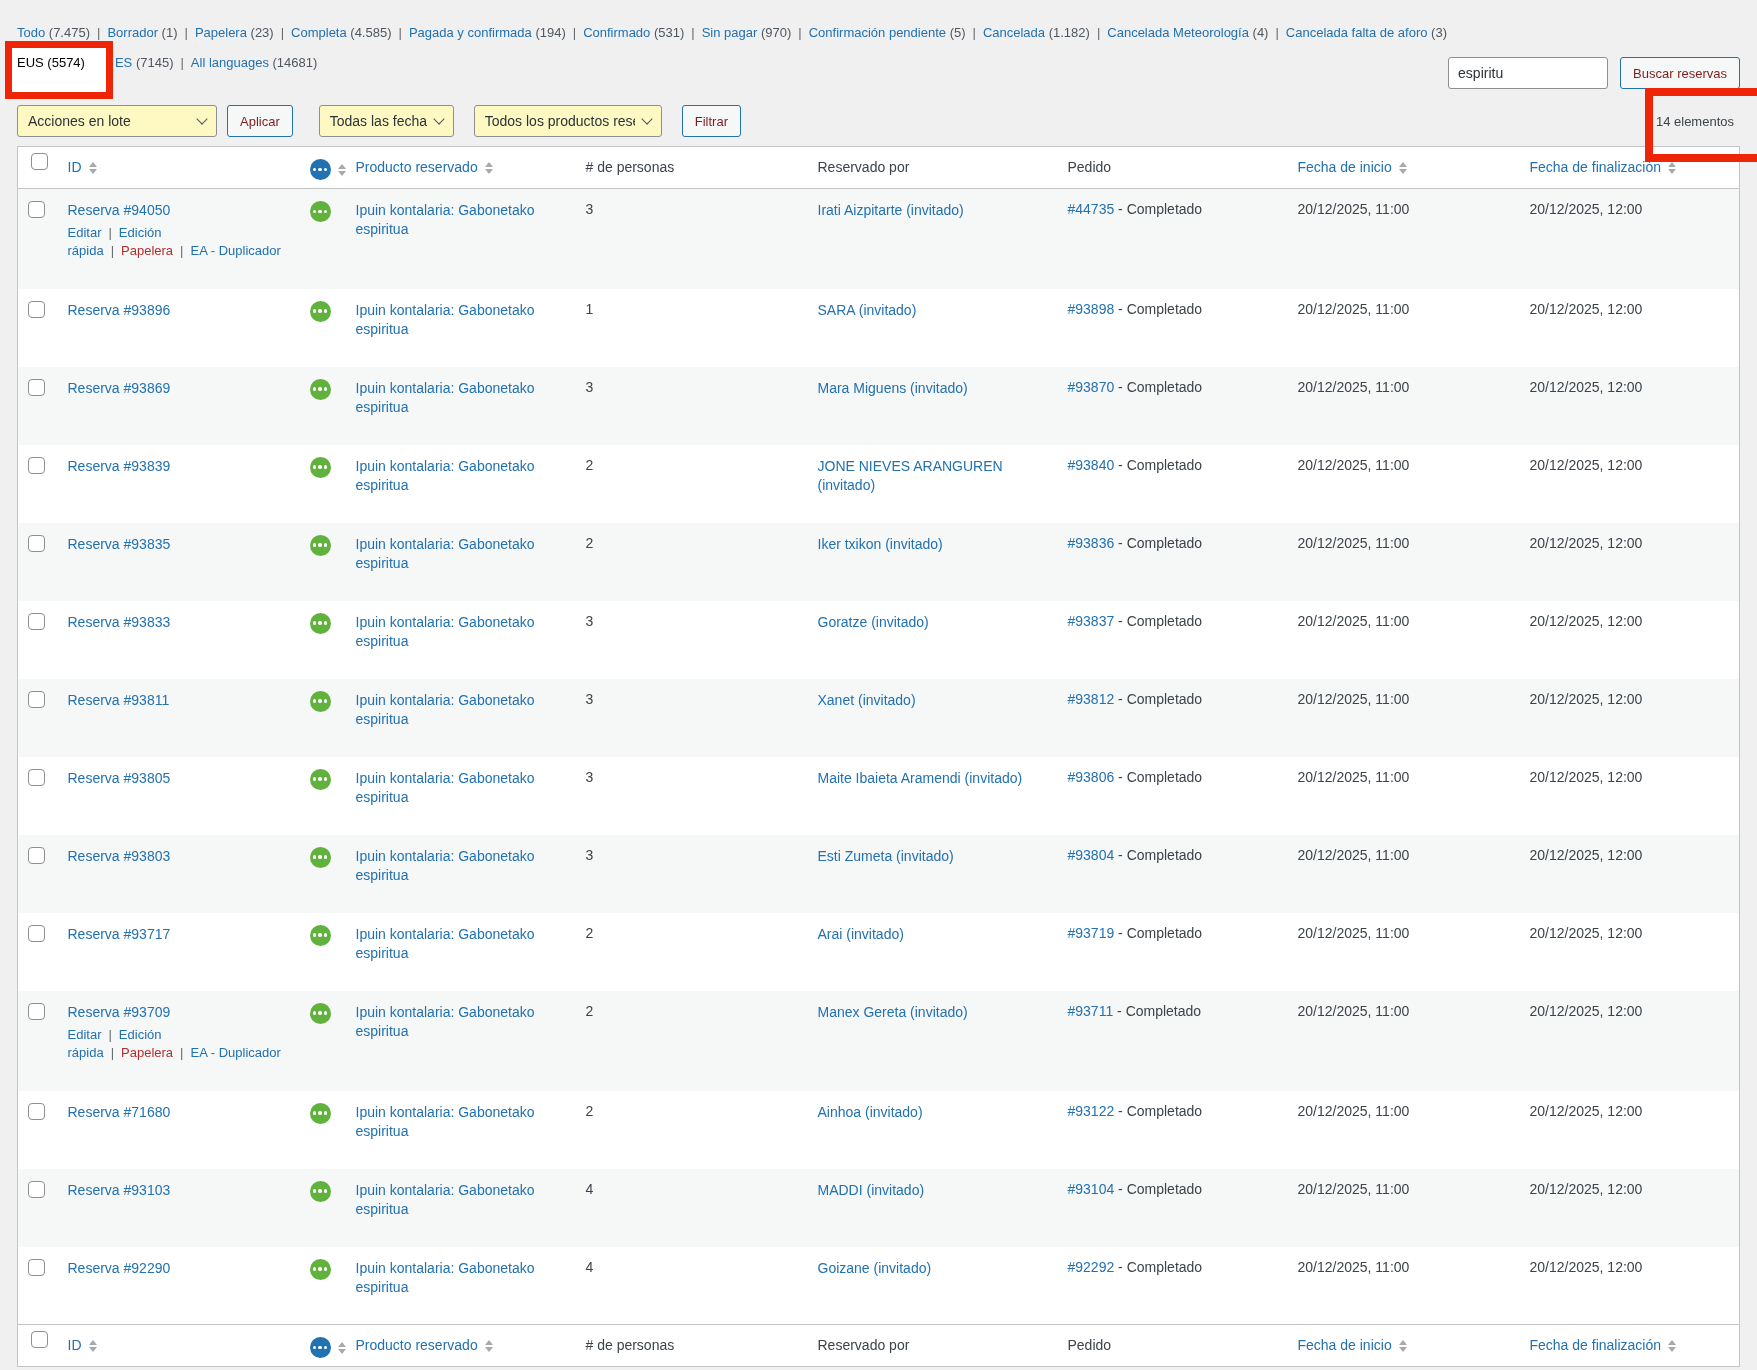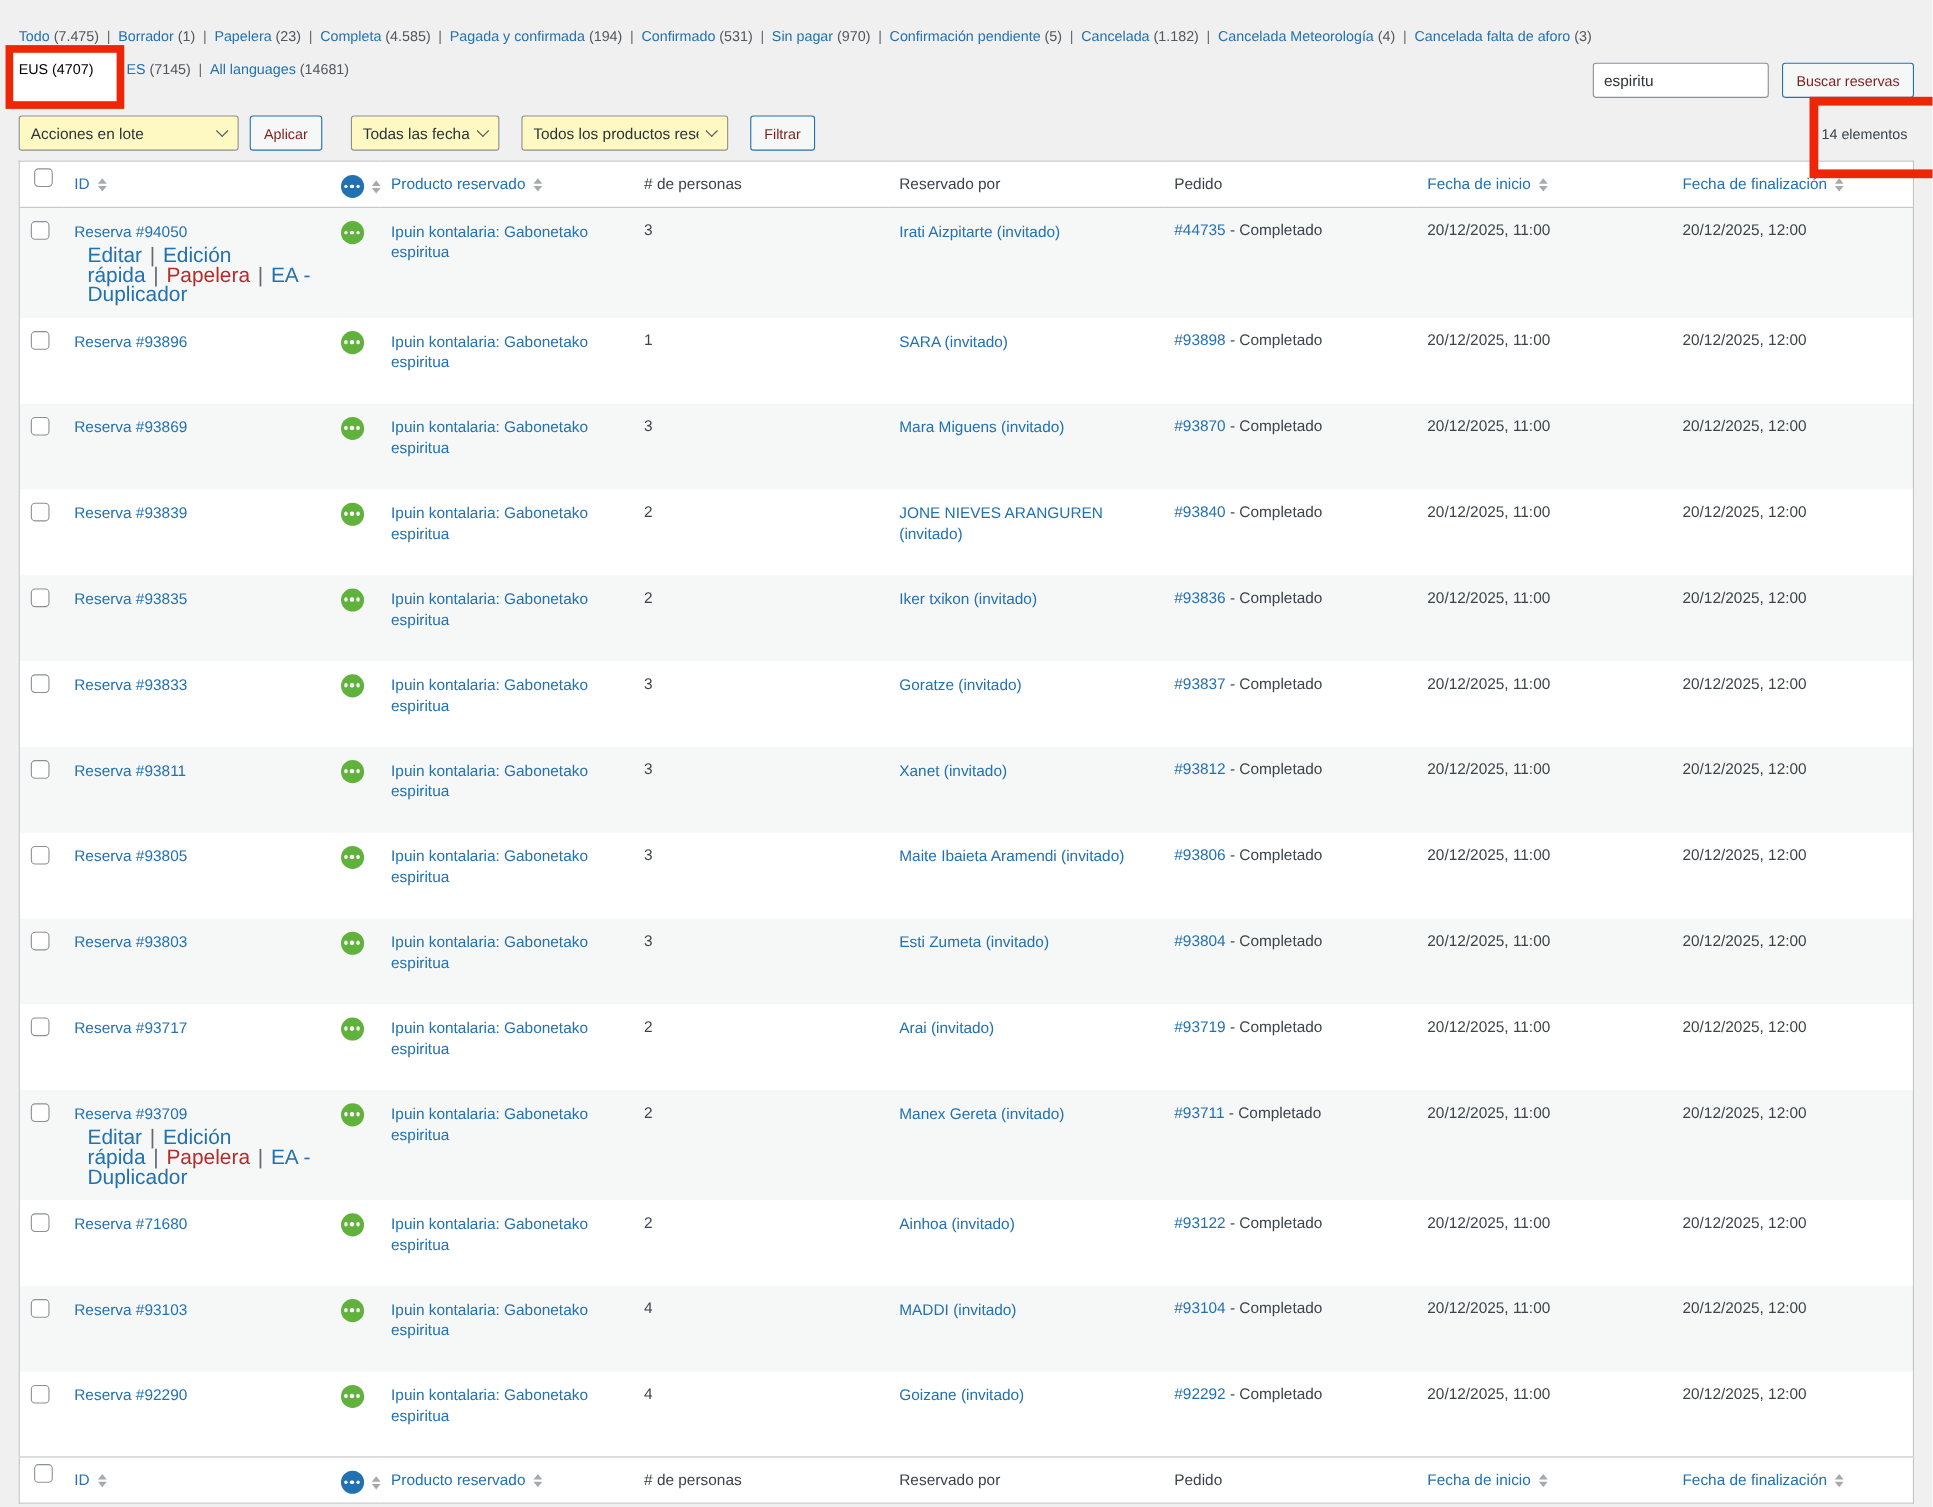--- a/index.html
+++ b/index.html
@@ -55,36 +55,36 @@
   tr.alt{background:#f6f7f7;}
   .cbx{appearance:none;-webkit-appearance:none;width:17px;height:17px;border:1px solid #8c8f94;
        border-radius:4px;background:#fff;margin:0;cursor:pointer;display:inline-block;}
   .sort{display:inline-flex;flex-direction:column;gap:2px;margin-left:7px;vertical-align:middle;}
   .sort i{display:block;width:0;height:0;border-left:4px solid transparent;border-right:4px solid transparent;}
   .sort .up{border-bottom:5px solid #a7aaad;}
   .sort .down{border-top:5px solid #a7aaad;}
   .bubble{width:21px;height:21px;border-radius:50%;display:inline-flex;align-items:center;
           justify-content:center;gap:2px;vertical-align:middle;}
   .bubble i{width:3.5px;height:3.5px;border-radius:50%;background:#fff;display:block;}
-  .row-actions{margin-top:4px;font-size:19px;line-height:18px;width:215px;color:#787c82;margin-left:12px;}
+  .row-actions{margin-top:4px;font-size:13px;line-height:18px;width:215px;color:#787c82;}
   .row-actions .trash{color:#b32d2e;}
   .cell-text{color:#3c434a;}
   td .wrapcell{display:block;max-width:100%;line-height:19px;}
 </style>
 </head>
 <body>
 
 <div class="page">
 
   <div class="annotation-box box-eus" style="border-color: rgb(239, 37, 8);"></div>
   <div class="annotation-box box-count" style="border-color: rgb(239, 37, 8);"></div>
 
   <div class="subsubsub" id="status-filters"><a>Todo <span class="count">(7.475)</span></a><span class="sep">|</span><a>Borrador <span class="count">(1)</span></a><span class="sep">|</span><a>Papelera <span class="count">(23)</span></a><span class="sep">|</span><a>Completa <span class="count">(4.585)</span></a><span class="sep">|</span><a>Pagada y confirmada <span class="count">(194)</span></a><span class="sep">|</span><a>Confirmado <span class="count">(531)</span></a><span class="sep">|</span><a>Sin pagar <span class="count">(970)</span></a><span class="sep">|</span><a>Confirmación pendiente <span class="count">(5)</span></a><span class="sep">|</span><a>Cancelada <span class="count">(1.182)</span></a><span class="sep">|</span><a>Cancelada Meteorología <span class="count">(4)</span></a><span class="sep">|</span><a>Cancelada falta de aforo <span class="count">(3)</span></a></div>
 
-  <div class="langrow" id="lang-filters"><span class="current">EUS (4707)</span><a>ES <span class="count">(7145)</span></a><span class="sep">|</span><a>All languages <span class="count">(14681)</span></a></div>
+  <div class="langrow" id="lang-filters"><span class="current">EUS (5574)</span><a>ES <span class="count">(7145)</span></a><span class="sep">|</span><a>All languages <span class="count">(14681)</span></a></div>
 
   <div class="search-area">
     <input type="text" value="espiritu" style="">
     <button class="btn">Buscar reservas</button>
   </div>
 
   <div class="tablenav">
     <div class="wpselect w-bulk">
       <span class="lbl">Acciones en lote</span>
       <span class="chev"></span>

